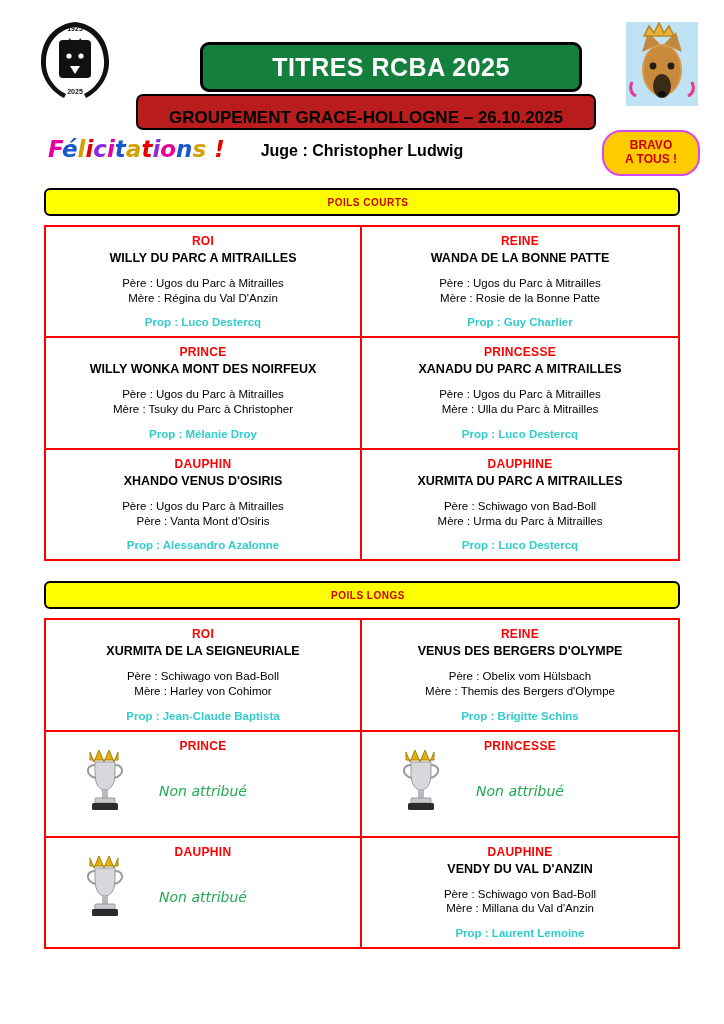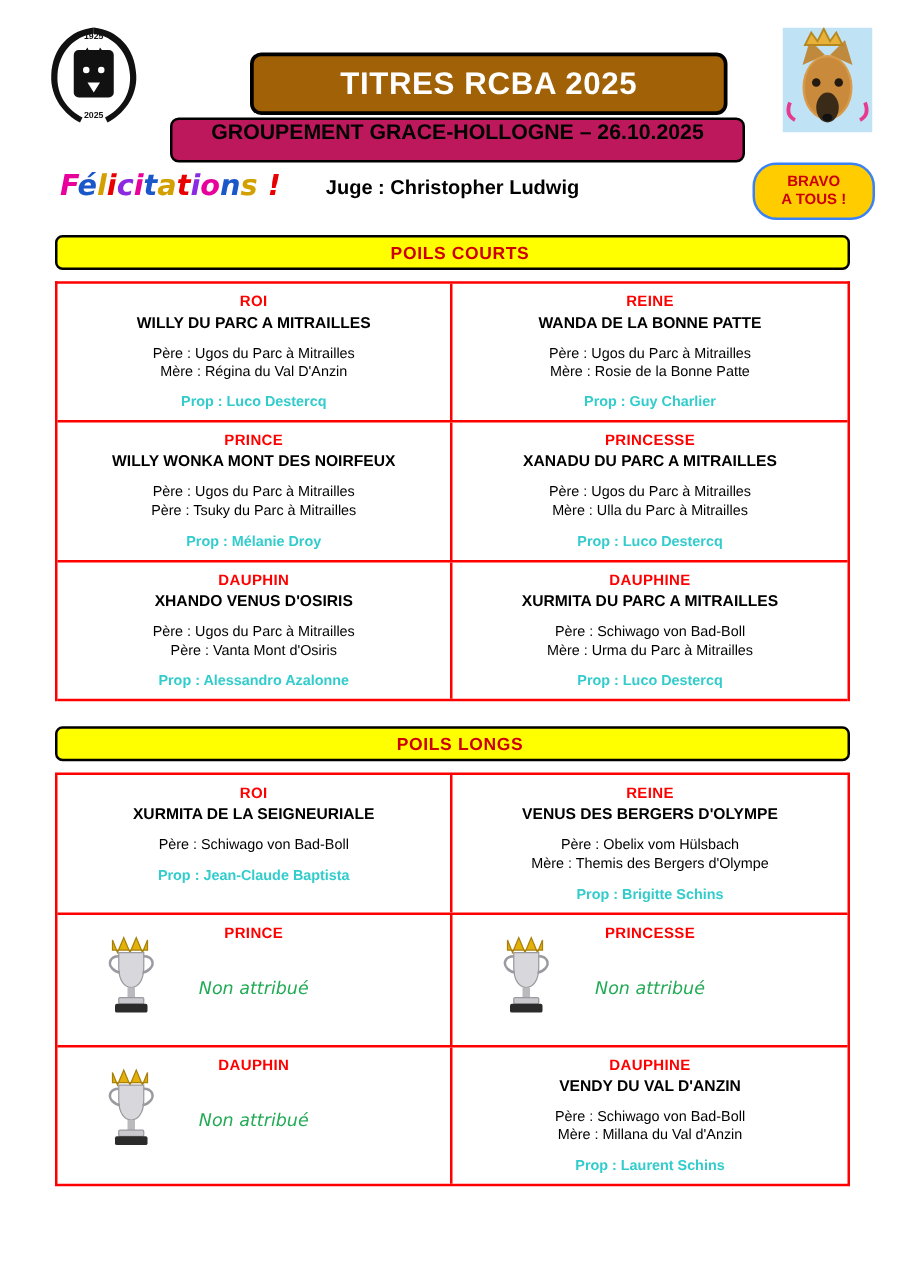--- a/index.html
+++ b/index.html
@@ -34,44 +34,44 @@
     top: 22px;
     width: 72px;
     height: 84px;
   }
   .title-banner {
     position: absolute;
     left: 200px;
     top: 42px;
     width: 376px;
     height: 44px;
-    background: #a16207;
+    background: #15803d;
     border: 3px solid #000;
     border-radius: 9px;
     display: flex;
     align-items: center;
     justify-content: center;
   }
   .title-banner span {
     color: #ffffff;
     font-size: 25px;
     font-weight: bold;
     letter-spacing: 0.5px;
   }
   .subtitle-banner {
     position: absolute;
     left: 136px;
     top: 94px;
     width: 456px;
     height: 32px;
-    background: #be185d;
+    background: #b91c1c;
     border: 2px solid #000;
     border-radius: 7px;
     display: flex;
-    align-items: flex-start;
+    align-items: flex-end;
     justify-content: center;
   }
   .subtitle-banner span {
     color: #000;
     font-size: 17px;
     font-weight: bold;
   }
 
   
   .subrow {
@@ -96,21 +96,21 @@
     font-size: 16px;
     font-weight: bold;
   }
   .bravo {
     position: absolute;
     right: 24px;
     top: 0px;
     width: 94px;
     height: 42px;
     background: #ffcc00;
-    border: 2px solid #3b82f6;
+    border: 2px solid #d946ef;
     border-radius: 19px;
     display: flex;
     flex-direction: column;
     align-items: center;
     justify-content: center;
     line-height: 1.15;
   }
   .bravo span {
     color: #cc0000;
     font-size: 12px;
@@ -123,21 +123,21 @@
     height: 24px;
     background: #ffff00;
     border: 2px solid #000;
     border-radius: 6px;
     display: flex;
     align-items: center;
     justify-content: center;
   }
   .section-bar span {
     color: #cc0000;
-    font-size: 14px;
+    font-size: 10px;
     font-weight: bold;
     letter-spacing: 0.5px;
     margin-left: 12px;
   }
 
   
   .grid {
     margin: 9px 44px 0 44px;
     border: 2px solid #ff0000;
     border-bottom: none;
@@ -279,21 +279,21 @@
       <div class="prop">Prop : Guy Charlier</div>
     </div>
   </div>
 
   <div class="grid-row">
     <div class="cell left">
       <div class="title">PRINCE</div>
       <div class="dogname">WILLY WONKA MONT DES NOIRFEUX</div>
       <div class="parents">
         <div>Père : Ugos du Parc à Mitrailles</div>
-        <div>Père : Tsuky du Parc à Mitrailles</div>
+        <div>Mère : Tsuky du Parc à Christopher</div>
       </div>
       <div class="prop">Prop : Mélanie Droy</div>
     </div>
     <div class="cell">
       <div class="title">PRINCESSE</div>
       <div class="dogname">XANADU DU PARC A MITRAILLES</div>
       <div class="parents">
         <div>Père : Ugos du Parc à Mitrailles</div>
         <div>Mère : Ulla du Parc à Mitrailles</div>
       </div>
@@ -328,20 +328,21 @@
 </div>
 
 <div class="grid last">
 
   <div class="grid-row">
     <div class="cell left tall">
       <div class="title">ROI</div>
       <div class="dogname">XURMITA DE LA SEIGNEURIALE</div>
       <div class="parents">
         <div>Père : Schiwago von Bad-Boll</div>
+        <div>Mère : Harley von Cohimor</div>
       </div>
       <div class="prop">Prop : Jean-Claude Baptista</div>
     </div>
     <div class="cell tall">
       <div class="title">REINE</div>
       <div class="dogname">VENUS DES BERGERS D'OLYMPE</div>
       <div class="parents">
         <div>Père : Obelix vom Hülsbach</div>
         <div>Mère : Themis des Bergers d'Olympe</div>
       </div>
@@ -398,16 +399,16 @@
       <div class="title">DAUPHIN</div>
       <div class="unassigned">Non attribué</div>
     </div>
     <div class="cell tall">
       <div class="title">DAUPHINE</div>
       <div class="dogname">VENDY DU VAL D'ANZIN</div>
       <div class="parents">
         <div>Père : Schiwago von Bad-Boll</div>
         <div>Mère : Millana du Val d'Anzin</div>
       </div>
-      <div class="prop">Prop : Laurent Schins</div>
+      <div class="prop">Prop : Laurent Lemoine</div>
     </div>
   </div>
 </div>
 
 </body></html>

